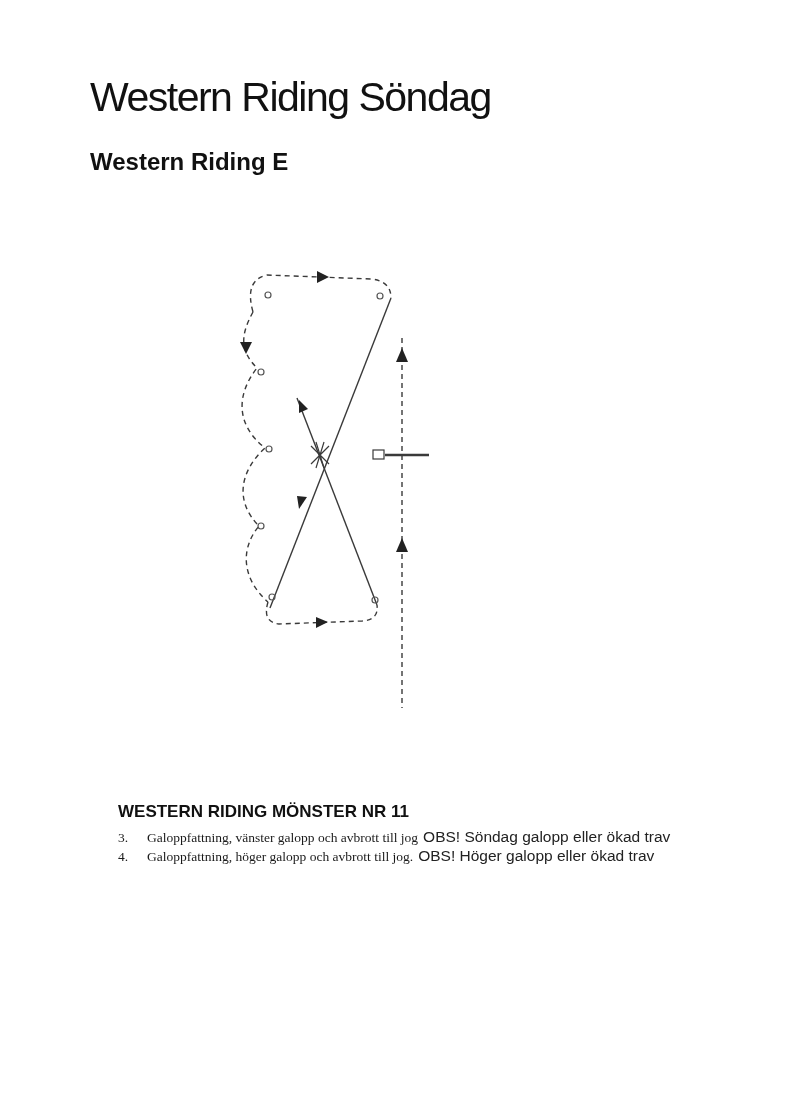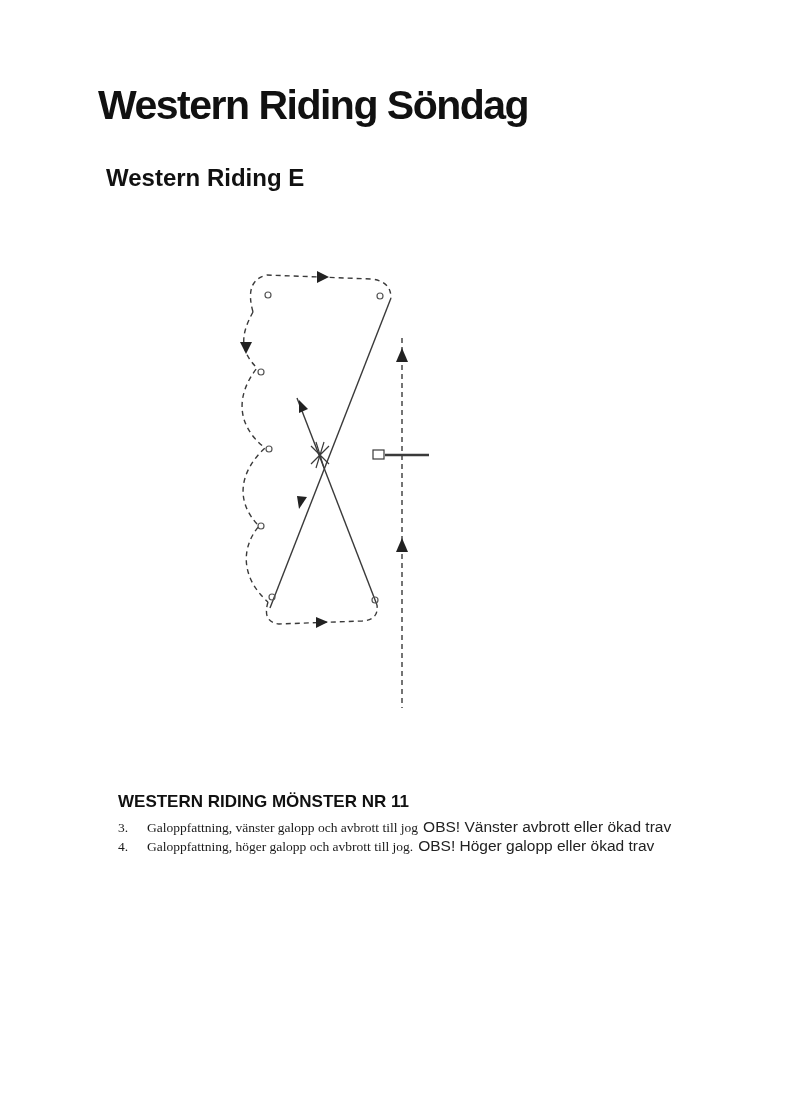--- a/index.html
+++ b/index.html
@@ -12,52 +12,52 @@
     width: 800px;
     height: 1111px;
     font-family: "Liberation Sans", sans-serif;
     color: #1a1a1a;
     overflow: hidden;
   }
   .doc-title {
     position: absolute;
     left: 90px;
     top: 74px;
-    margin: 8px;
+    margin: 0;
     font-size: 41px;
-    font-weight: 700;
+    font-weight: 400;
     letter-spacing: -1.5px;
     color: #111;
     white-space: nowrap;
   }
   .doc-subtitle {
     position: absolute;
     left: 90px;
     top: 148px;
-    margin: 16px;
+    margin: 0;
     font-size: 24px;
     font-weight: 700;
     color: #111;
     white-space: nowrap;
   }
   .diagram {
     position: absolute;
     left: 215px;
     top: 250px;
     width: 240px;
     height: 470px;
   }
   .pattern {
     position: absolute;
     left: 118px;
     top: 786px;
     width: 670px;
   }
   .pattern-heading {
-    margin: 6px 0 6px 0;
+    margin: 16px 0 6px 0;
     font-size: 17px;
     font-weight: 700;
     color: #111;
     white-space: nowrap;
   }
   .step-row {
     font-family: "Liberation Serif", serif;
     font-size: 13.5px;
     line-height: 18px;
     white-space: nowrap;
@@ -116,20 +116,20 @@
         <polygon points="84,150 84,163 93,159"></polygon>
         <polygon points="84,259 92,247 82,246"></polygon>
       </g>
     </svg>
   </div>
 
   <div class="pattern">
     <h3 class="pattern-heading">WESTERN RIDING MÖNSTER NR 11</h3>
 
     <div class="step-row">
-      <span class="step-num">3.</span><span class="step-text">Galoppfattning, vänster galopp och avbrott till jog</span><span class="step-obs">OBS! Vänster avbrott eller ökad trav</span>
+      <span class="step-num">3.</span><span class="step-text">Galoppfattning, vänster galopp och avbrott till jog</span><span class="step-obs">OBS! Söndag galopp eller ökad trav</span>
     </div>
     <div class="step-row">
       <span class="step-num">4.</span><span class="step-text">Galoppfattning, höger galopp och avbrott till jog.</span><span class="step-obs">OBS! Höger galopp eller ökad trav</span>
     </div>
   </div>
 
 </div>
 
 </body></html>

